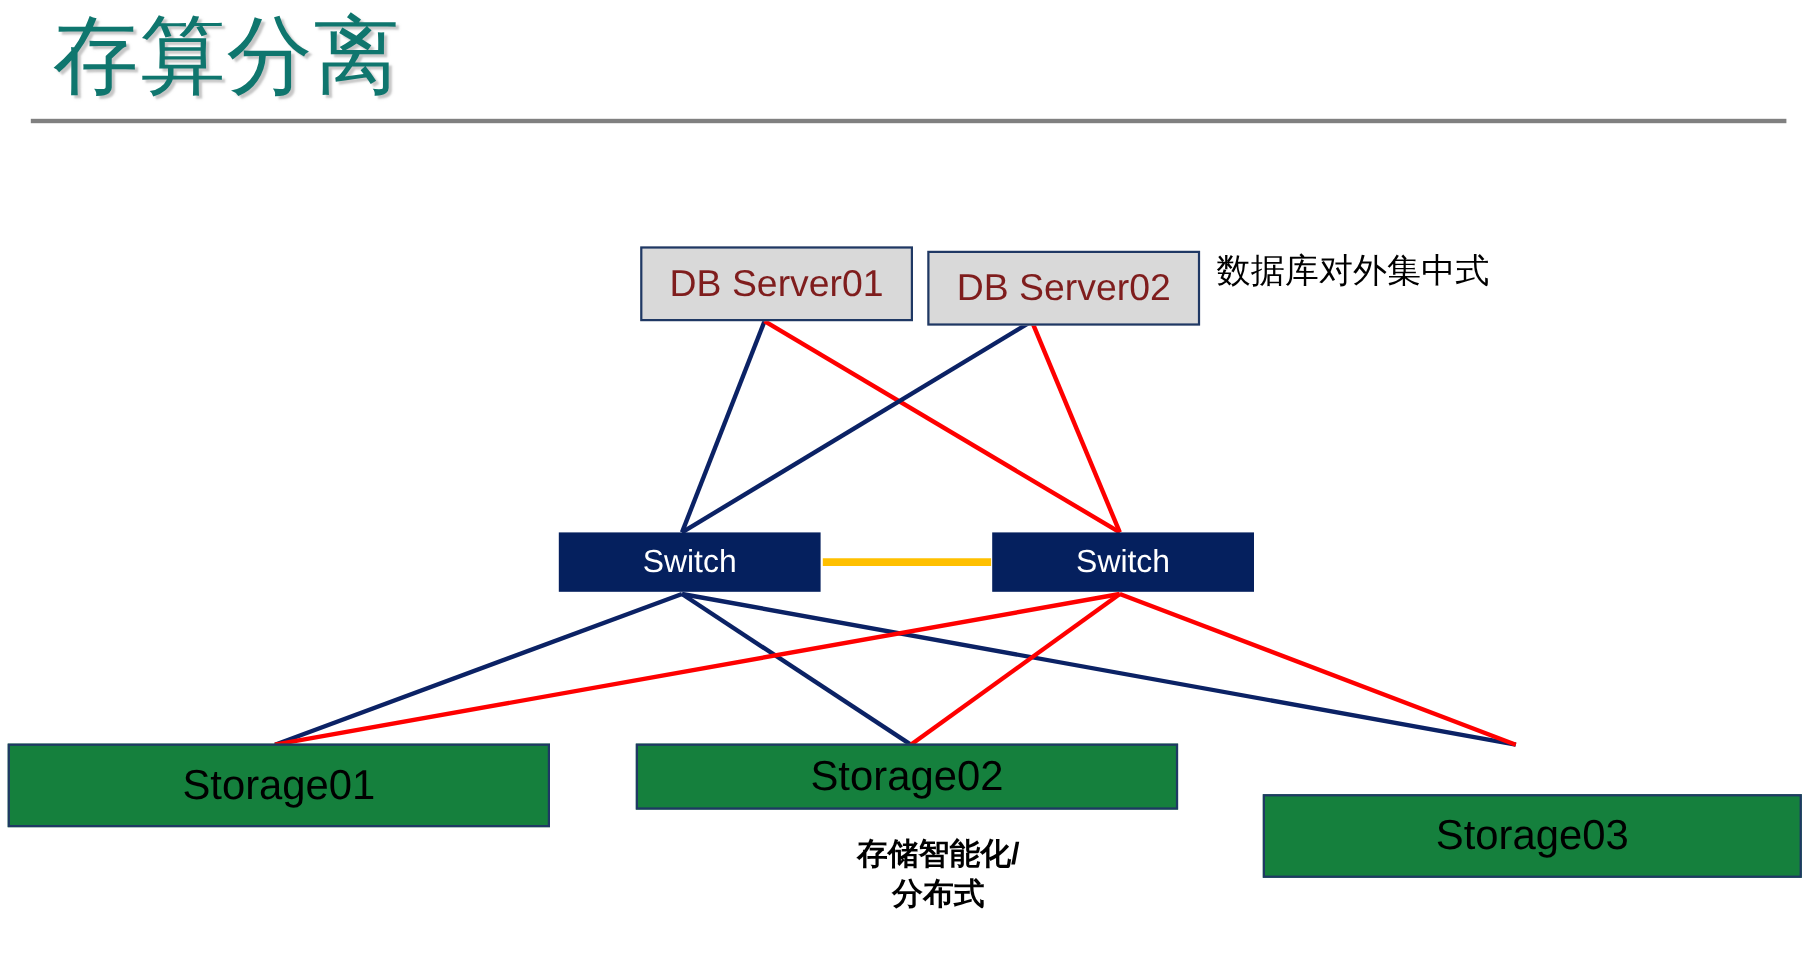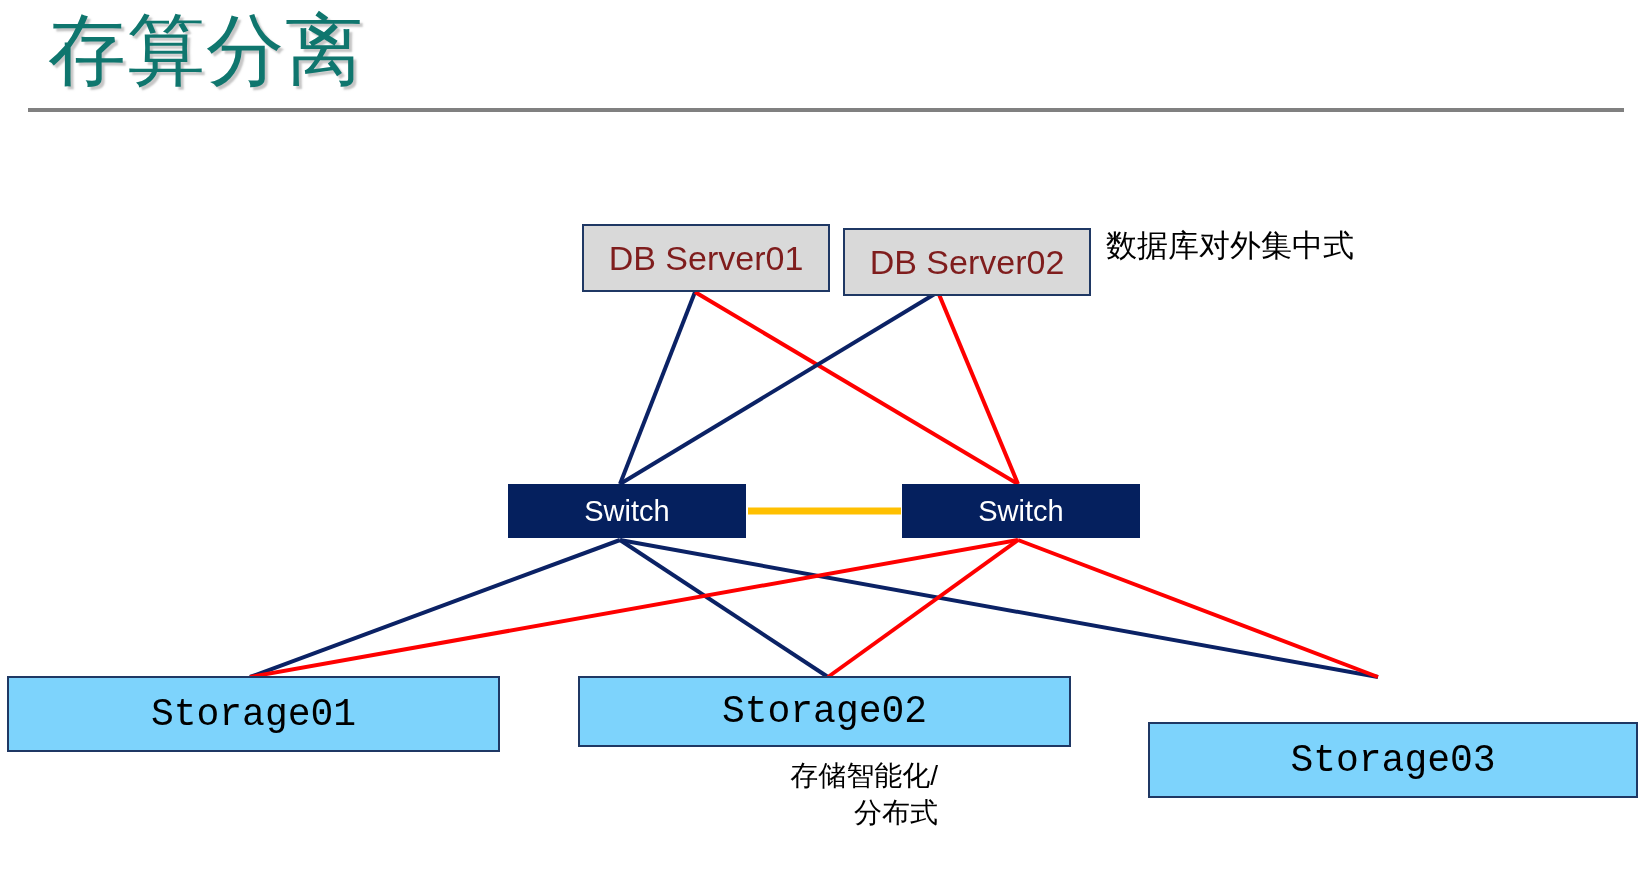--- a/index.html
+++ b/index.html
@@ -64,46 +64,46 @@
     color: #7f1d1d;
   }
   .node-switch {
     background: #05205e;
     border: none;
     font-size: 29px;
     color: #ffffff;
     text-align: right;
   }
   .node-storage {
-    background: #7dd3fc;
+    background: #15803d;
     border: 2px solid #1f3864;
     font-size: 38px;
     color: #000000;
-    font-family: Liberation Mono, monospace;
   }
 
   
   .annotation {
     position: absolute;
     color: #000000;
     white-space: pre;
   }
   .ann-right {
     left: 1106px;
     top: 225px;
     font-size: 31px;
   }
   .ann-bottom {
-    left: 688px;
+    left: 728px;
     top: 758px;
     width: 250px;
     font-size: 28px;
     line-height: 1.32;
-    text-align: right;
+    text-align: center;
     white-space: pre-line;
+    font-weight: bold;
   }
 </style>
 </head>
 <body>
 
 <div id="slide">
 
   <div class="slide-title">存算分离</div>
   <div class="title-rule"></div>
 
@@ -133,21 +133,21 @@
   <div class="node node-switch" style="left: 508px; top: 484px; width: 238px; height: 54px;">
     <span>Switch</span>
   </div>
   <div class="node node-switch" style="left: 902px; top: 484px; width: 238px; height: 54px;">
     <span>Switch</span>
   </div>
 
   <div class="node node-storage" style="left: 7px; top: 676px; width: 493px; height: 76px;">
     <span>Storage01</span>
   </div>
-  <div class="node node-storage" style="left: 578px; top: 676px; width: 493px; height: 71px;">
+  <div class="node node-storage" style="left: 578px; top: 676px; width: 493px; height: 60px;">
     <span>Storage02</span>
   </div>
   <div class="node node-storage" style="left: 1148px; top: 676px; width: 490px; height: 76px; margin-top: 46px;">
     <span>Storage03</span>
   </div>
 
   <div class="annotation ann-right">数据库对外集中式</div>
   <div class="annotation ann-bottom">存储智能化/
 分布式</div>
 

